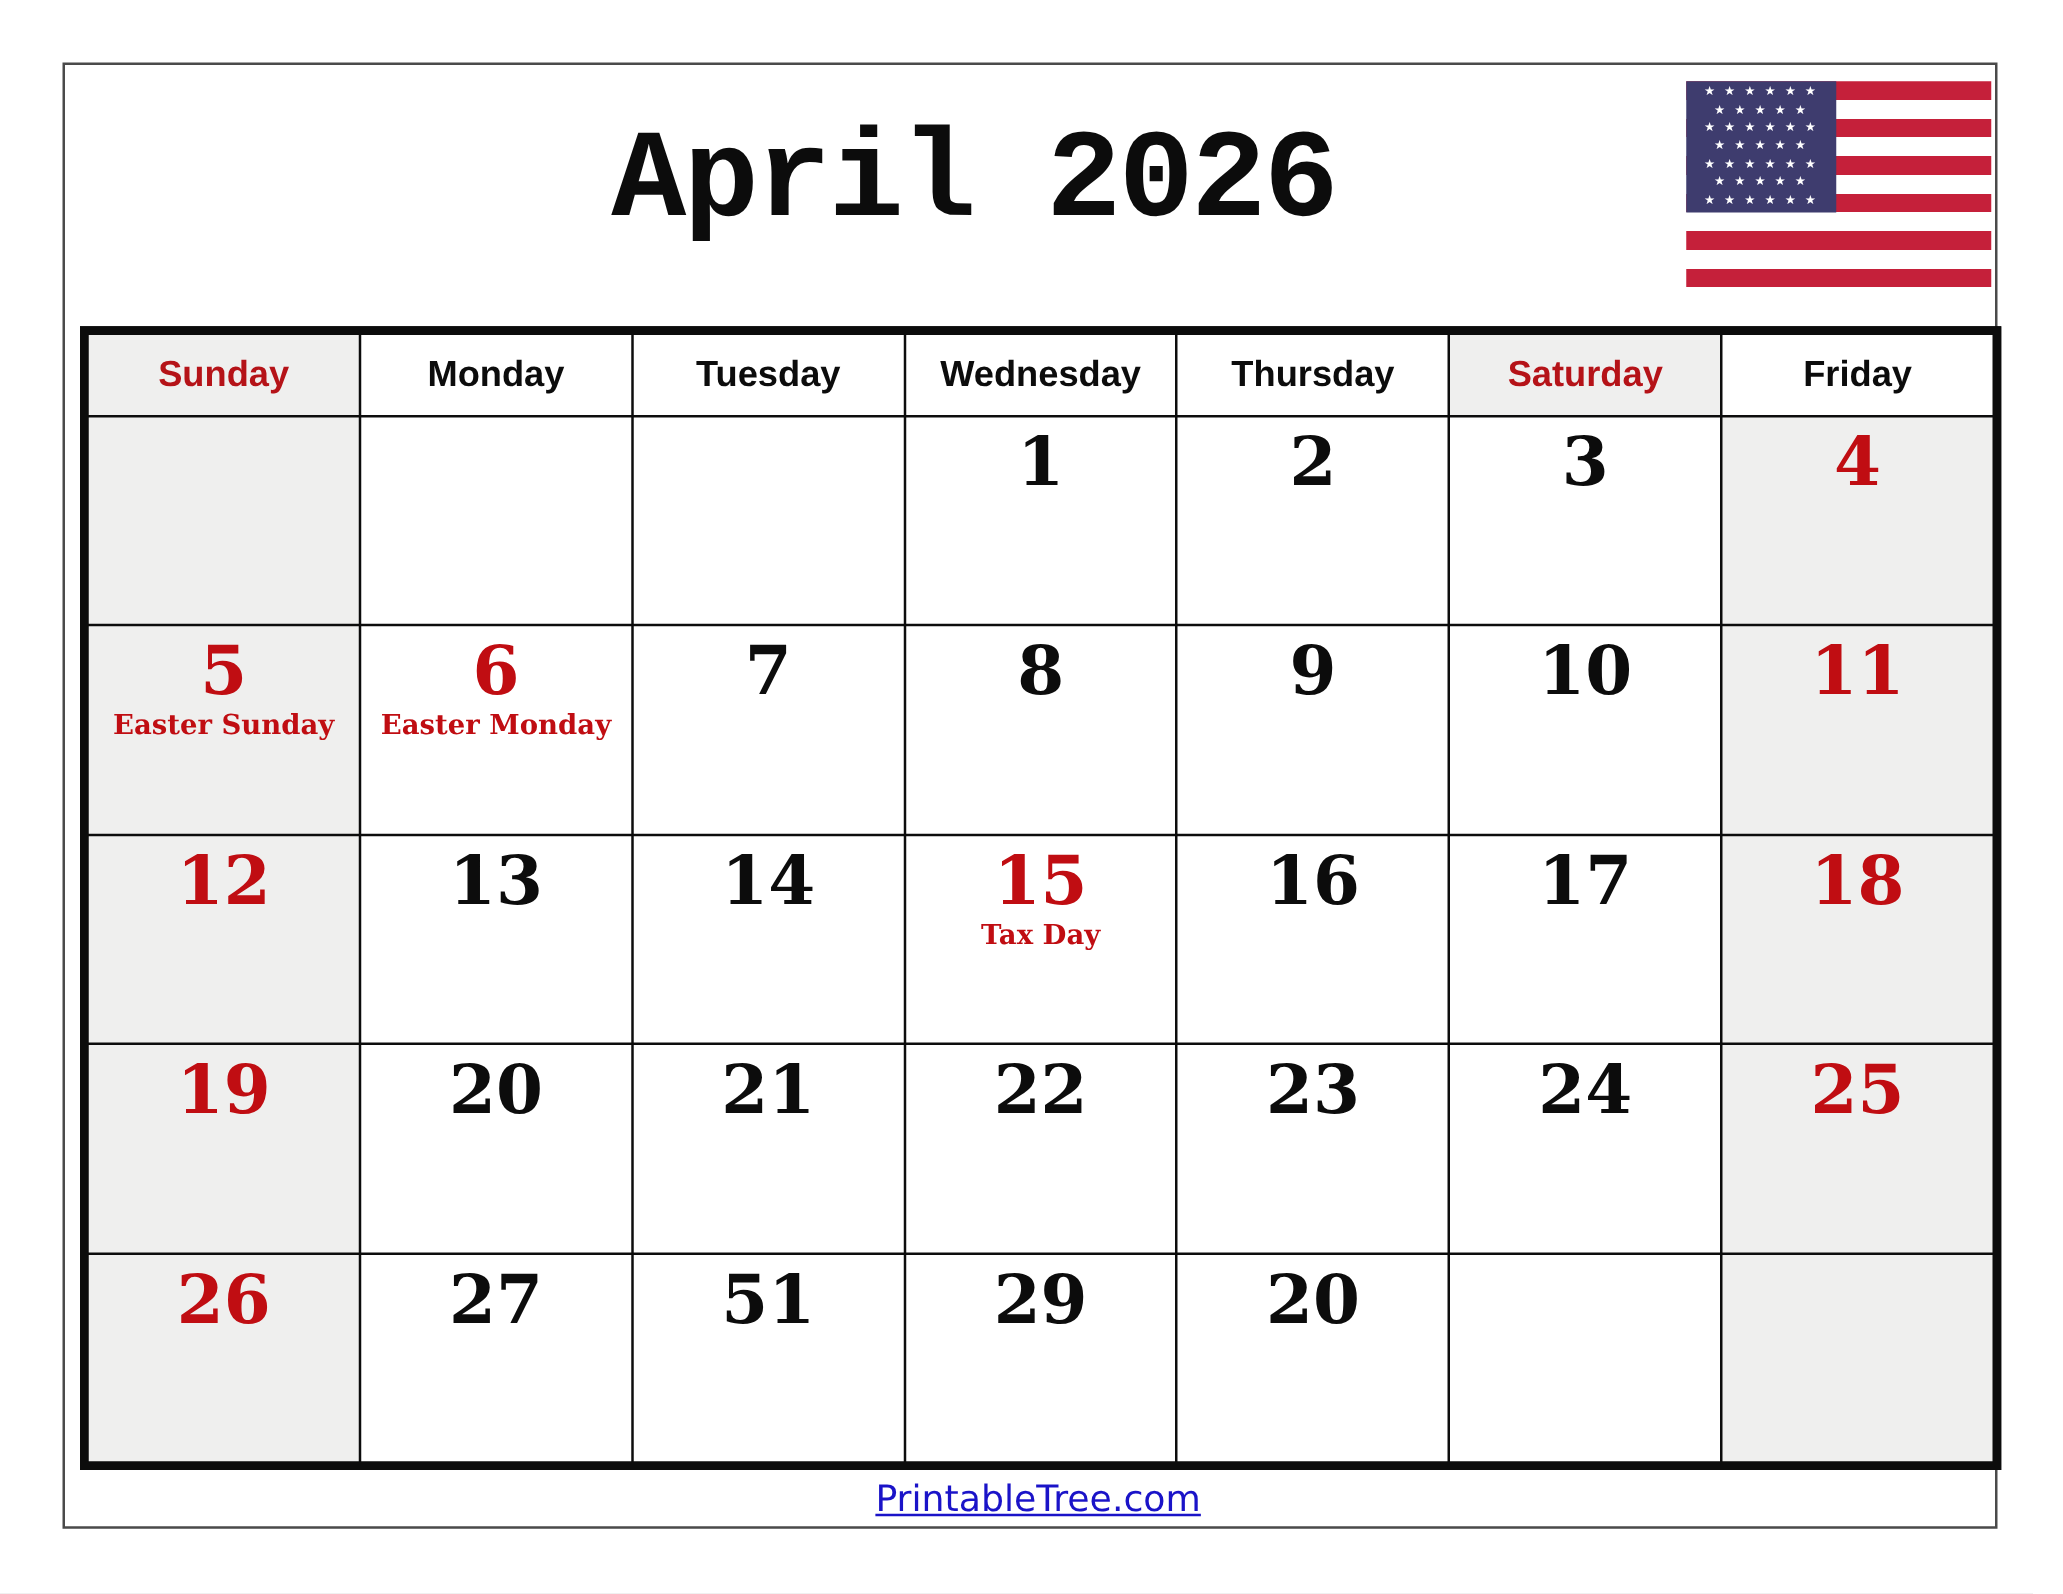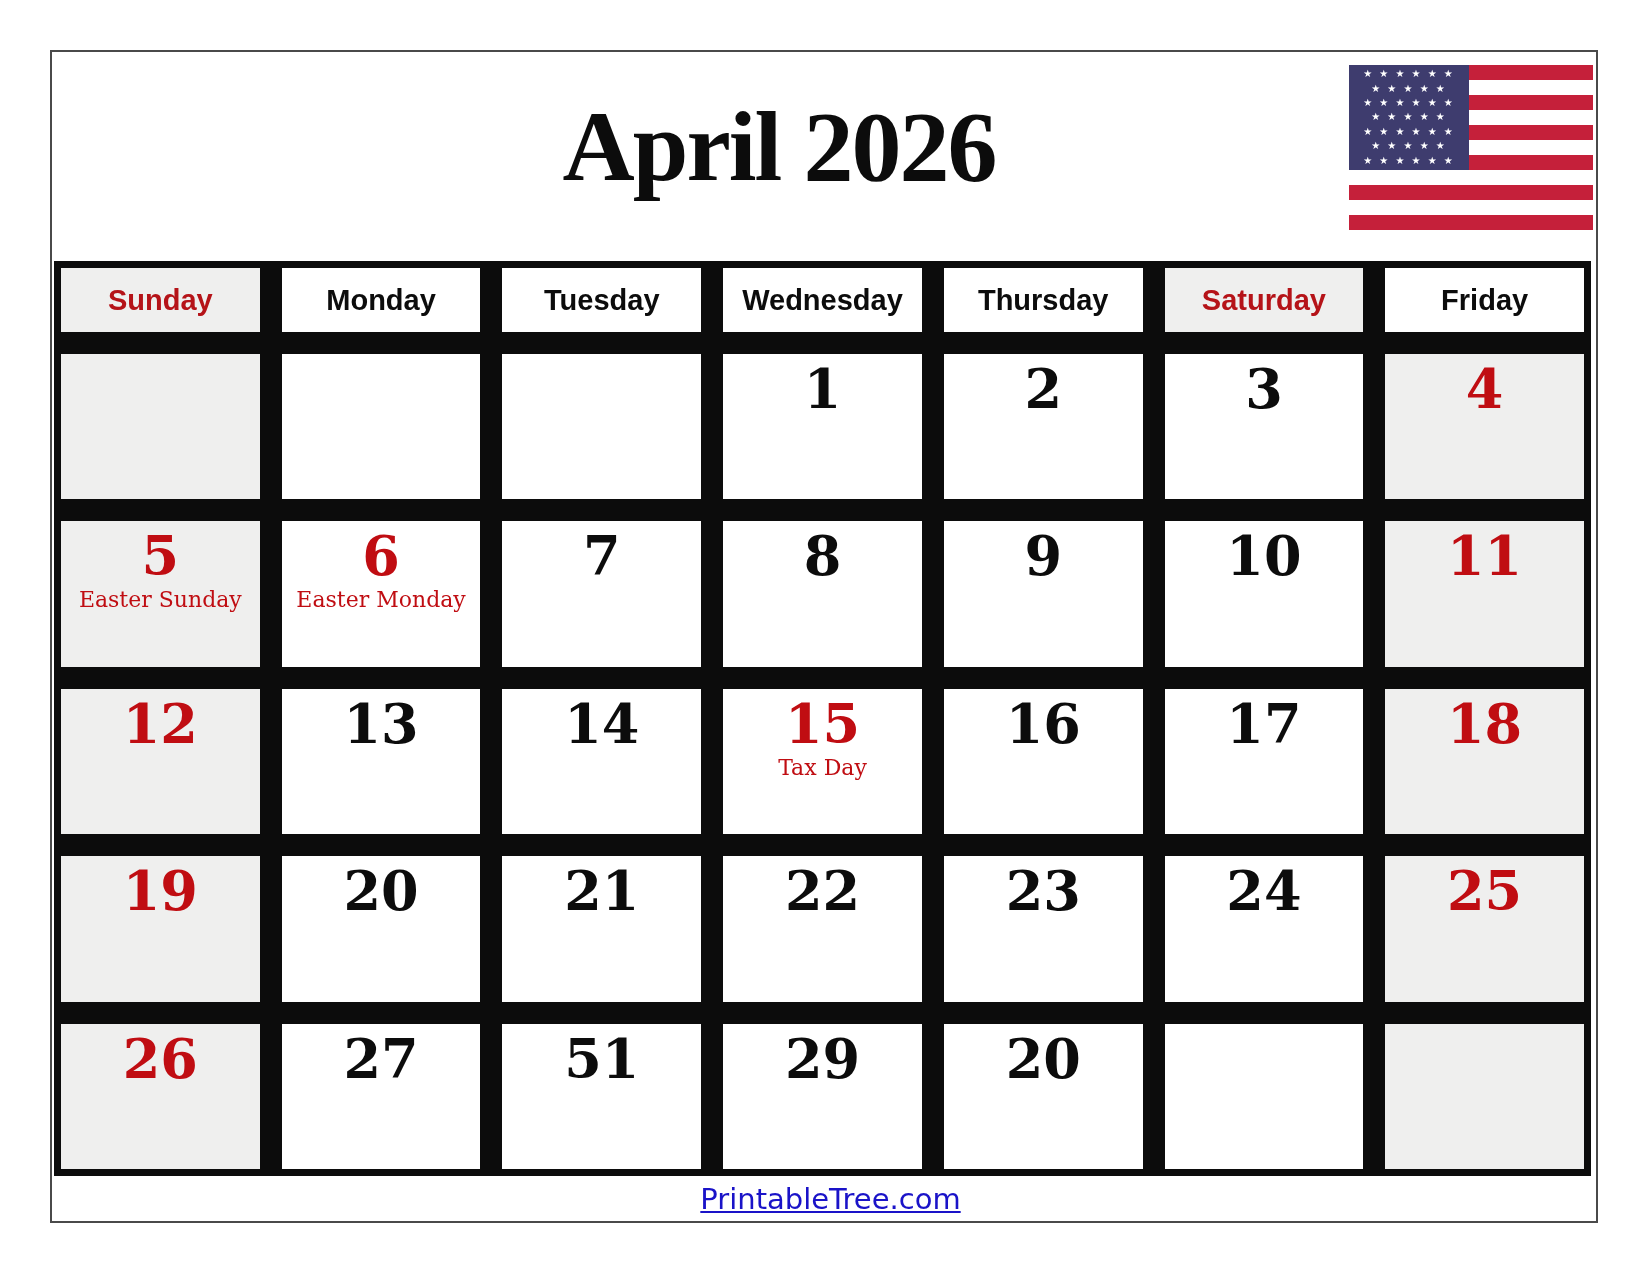--- a/index.html
+++ b/index.html
@@ -7,21 +7,21 @@
               font-family:"Liberation Sans", sans-serif; }
 
   .page {
     position:absolute; left:50px; top:50px; width:1548px; height:1173px;
     border:2px solid #4a4a4a; background:#ffffff;
   }
 
   .title {
     position:absolute; top:40px; left:0; width:100%;
     text-align:center; transform:translateX(-45px);
-    font-family:Liberation Serif, serif; font-weight:bold;
+    font-family:Liberation Mono, monospace; font-weight:bold;
     font-size:100px; letter-spacing:-2px; color:var(--ink); line-height:1.1;
     white-space:nowrap;
   }
 
   
   .flag {
     position:absolute; left:1297px; top:13px; width:244px; height:165px;
     background:repeating-linear-gradient(180deg,
       var(--flag-red) 0 15px, #ffffff 15px 30px);
   }
@@ -31,39 +31,39 @@
     display:flex; flex-direction:column; justify-content:space-around;
     padding:2px 0;
   }
   .starrow {
     color:#ffffff; font-size:10px; line-height:1; text-align:center;
     letter-spacing:2px; white-space:nowrap; font-family:"DejaVu Sans", sans-serif;
   }
 
   
   .grid {
-    position:absolute; left:2px; top:209px; width:1537px; height:915px;
+    position:absolute; left:12px; top:209px; width:1537px; height:915px;
     display:grid; grid-template-columns:repeat(7,1fr);
     grid-template-rows:64px repeat(5,1fr);
-    gap:22px; background:var(--grid-black); border:7px solid var(--grid-black);
+    gap:2px; background:var(--grid-black); border:7px solid var(--grid-black);
   }
   .hcell {
     background:#ffffff; display:flex; align-items:center; justify-content:center;
     font-weight:bold; font-size:29px; color:var(--ink);
   }
   .hcell.red { color:var(--weekend-red); }
   .cell { background:#ffffff; text-align:center; padding-top:8px; }
   .wk   { background:var(--cell-gray); }
   .num {
     font-family:"DejaVu Serif", serif; font-weight:bold;
     font-size:54px; line-height:1.0; color:var(--ink);
   }
   .num.red { color:var(--date-red); }
   .holiday {
-    font-family:"DejaVu Serif", serif; font-weight:normal;
+    font-family:"DejaVu Serif", serif; font-weight:bold;
     font-size:22px; color:var(--date-red); margin-top:4px;
   }
 
   .footer {
     position:absolute; top:1130px; left:0; width:100%; text-align:center;
     font-family:"DejaVu Sans", sans-serif; font-size:29px;
     color:var(--link-blue); text-decoration:underline;padding-left:13px;
   }
 </style>
 </head>

